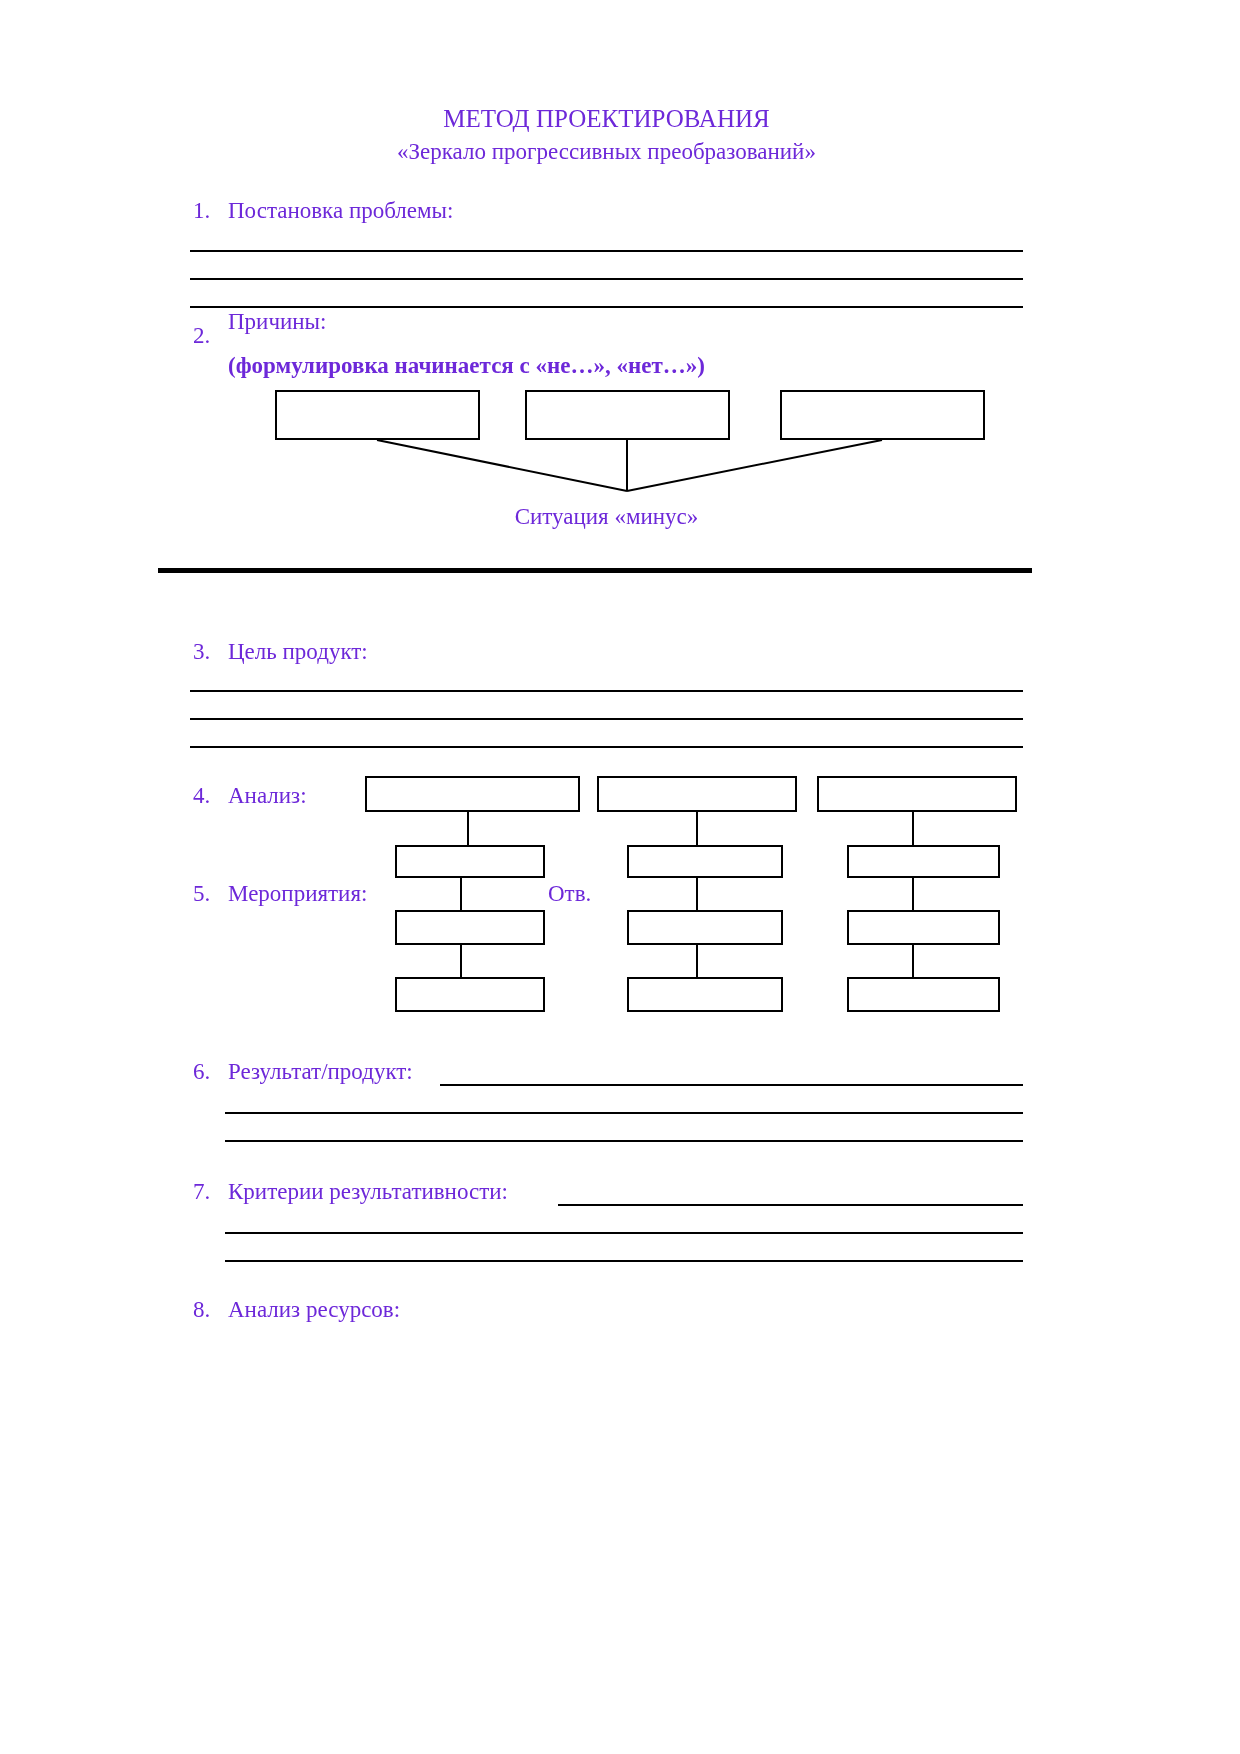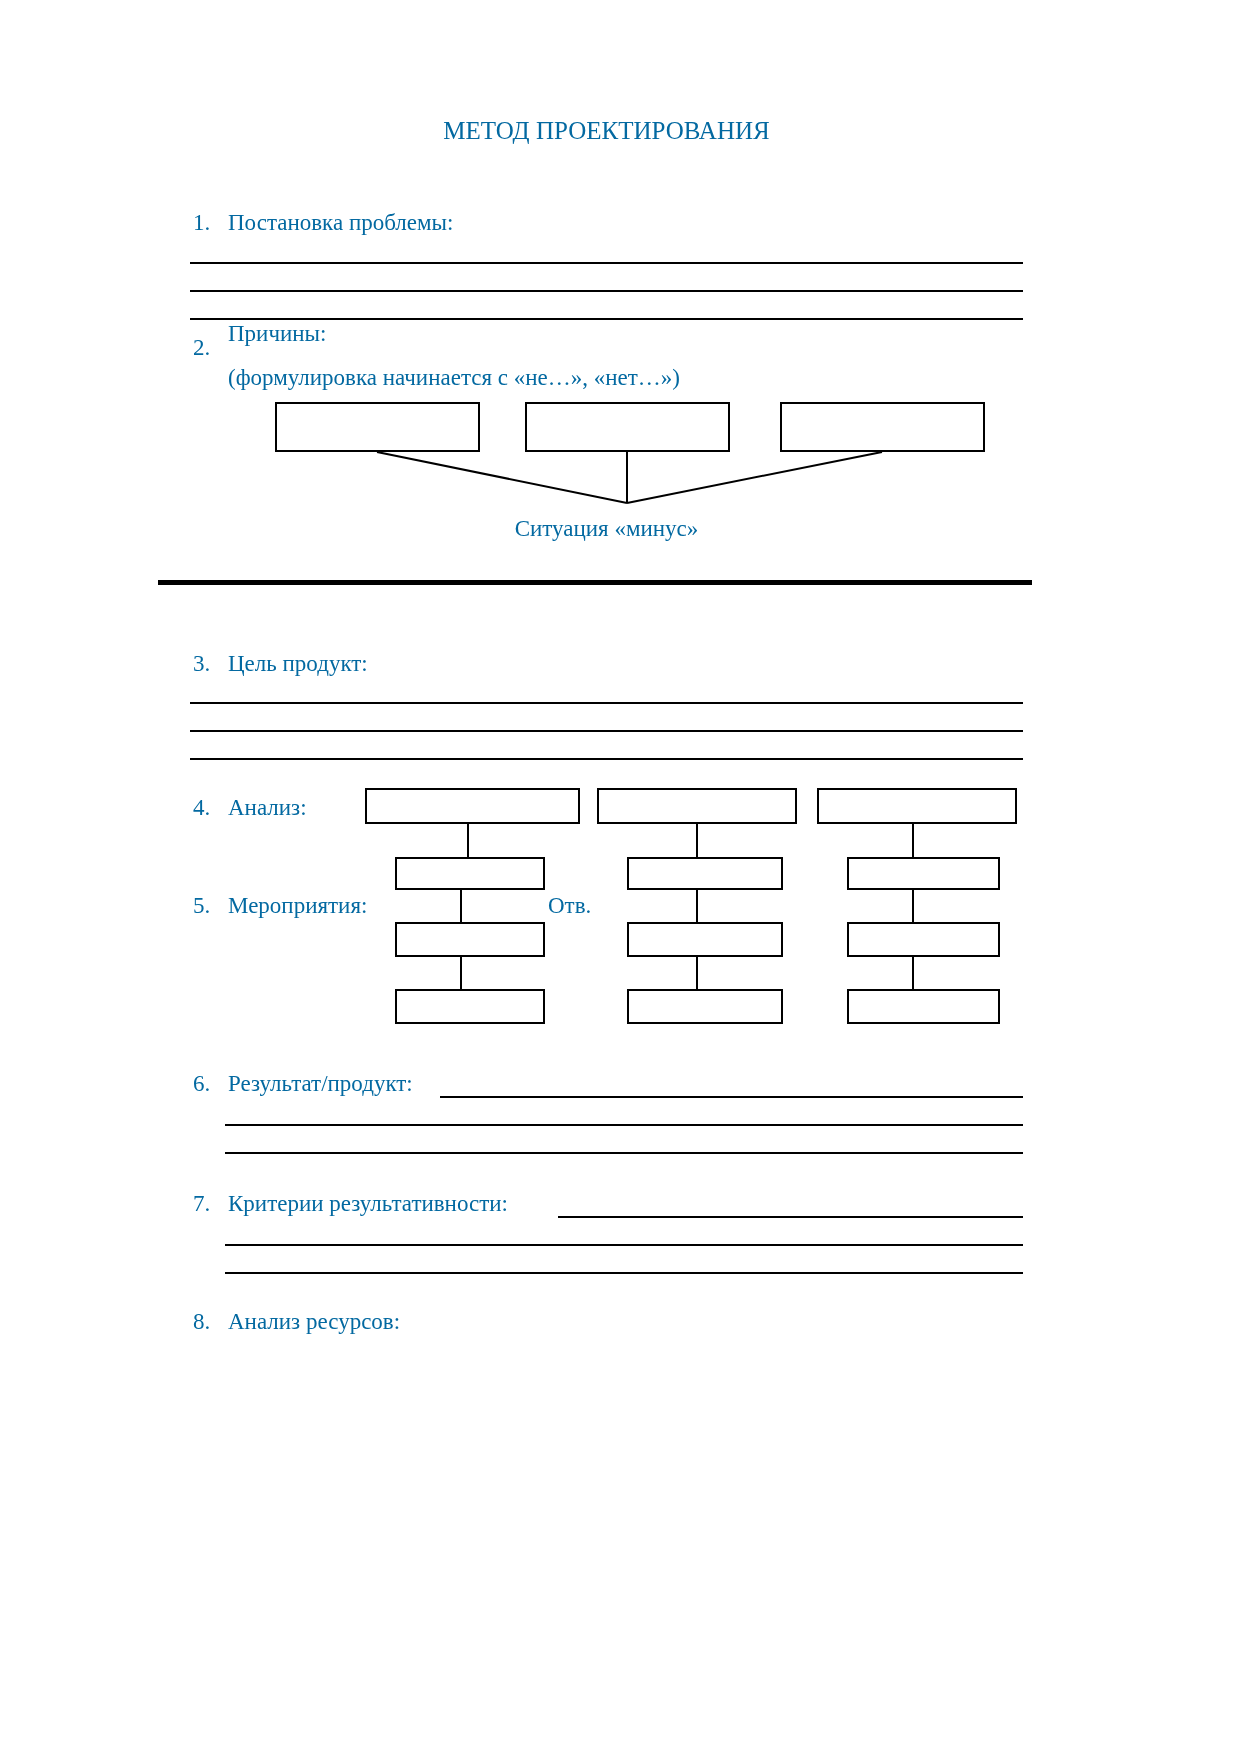--- a/index.html
+++ b/index.html
@@ -1,51 +1,52 @@
 <!DOCTYPE html>
 <html><head>
 <meta charset="utf-8">
 <style>
   * { box-sizing: border-box; }
   html, body { margin: 0; padding: 0; background: #ffffff; }
   .page {
     position: relative;
     width: 1240px;
     height: 1337px;
-    margin: 12px auto;
+    margin: 0 auto;
     background: #ffffff;
     font-family: "Liberation Serif", "DejaVu Serif", serif;
-    color: #0369a1;
+    color: #6d28d9;
     overflow: hidden;
   }
   .t { position: absolute; font-size: 23px; line-height: 1.2; white-space: nowrap; }
   .title { font-size: 25px; }
   .ctr { text-align: center; white-space: normal; }
   .rule { position: absolute; height: 2px; background: #000; }
   .thick { position: absolute; height: 5px; background: #000; }
   .box { position: absolute; border: 2px solid #000; background: #fff; }
   .vline { position: absolute; width: 2px; background: #000; }
   svg.overlay { position: absolute; }
 </style>
 </head>
 <body>
 
 <div class="page">
 
   <div class="t title ctr" style="left:190px; top:104px; width:833px;">МЕТОД ПРОЕКТИРОВАНИЯ</div>
+  <div class="t ctr" style="left:190px; top:138px; width:833px;">«Зеркало прогрессивных преобразований»</div>
 
   <span class="t" style="left:193px; top:197px;">1.</span>
   <span class="t" style="left:228px; top:197px;">Постановка проблемы:</span>
   <div class="rule" style="left:190px; top:250px; width:833px;"></div>
   <div class="rule" style="left:190px; top:278px; width:833px;"></div>
   <div class="rule" style="left:190px; top:306px; width:833px;"></div>
 
   <span class="t" style="left:193px; top:322px;">2.</span>
   <span class="t" style="left:228px; top:308px;">Причины:</span>
-  <span class="t" style="left:228px; top:352px;">(формулировка начинается с «не…», «нет…»)</span>
+  <span class="t" style="left:228px; top:352px;font-weight:bold;">(формулировка начинается с «не…», «нет…»)</span>
 
   <div class="box" style="left:275px; top:390px; width:205px; height:50px;"></div>
   <div class="box" style="left:525px; top:390px; width:205px; height:50px;"></div>
   <div class="box" style="left:780px; top:390px; width:205px; height:50px;"></div>
 
   <svg class="overlay" style="left:270px; top:438px;" width="625" height="58">
     <line x1="107" y1="2" x2="357" y2="53" stroke="#000" stroke-width="2"></line>
     <line x1="357" y1="2" x2="357" y2="53" stroke="#000" stroke-width="2"></line>
     <line x1="612" y1="2" x2="357" y2="53" stroke="#000" stroke-width="2"></line>
   </svg>

